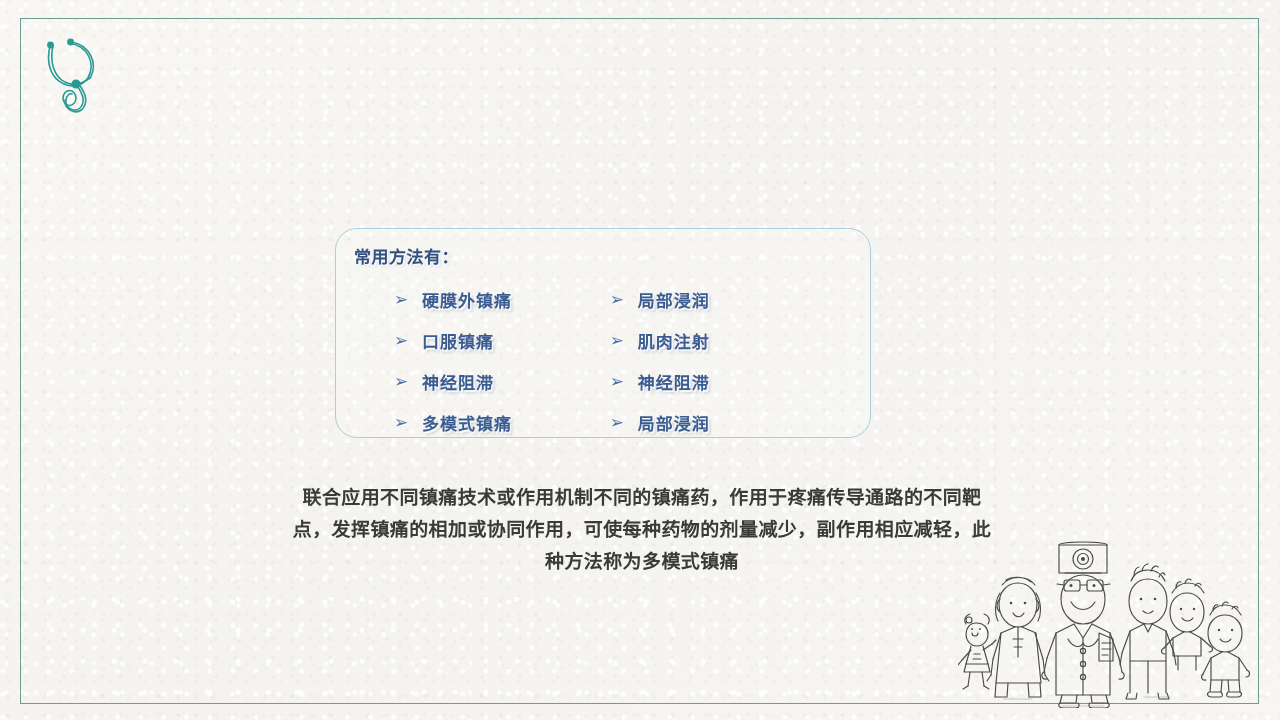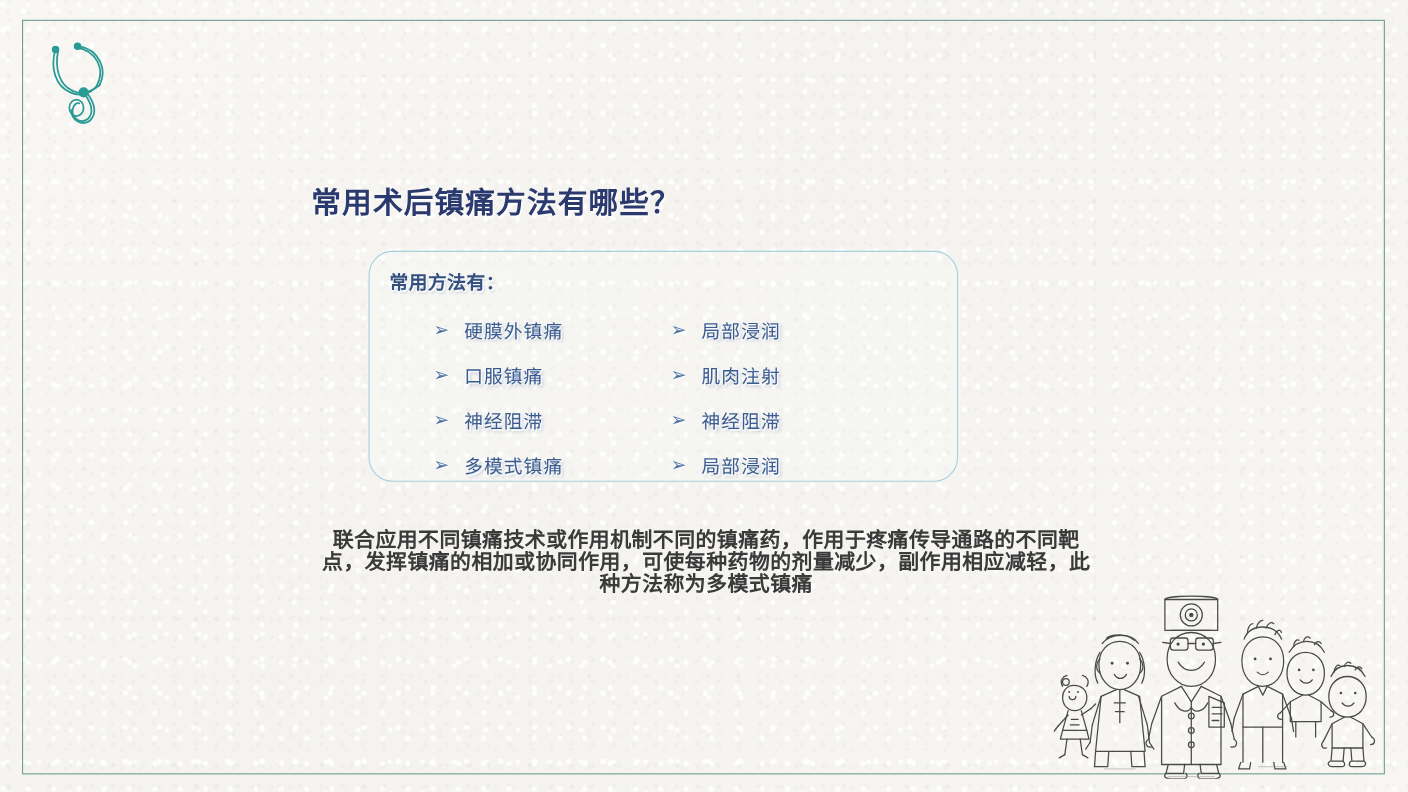--- a/index.html
+++ b/index.html
@@ -112,36 +112,36 @@
   }
   .m-bullet {
     width: 28px;
     font-size: 17px;
     color: #4a6fa5;
     line-height: 1;
     text-shadow: 1px 1px 1px rgba(255,255,255,0.9);
   }
   .m-text {
     font-size: 17px;
-    font-weight: normal;
+    font-weight: bold;
     color: #3b5c91;
     letter-spacing: 1px;
     text-shadow: 1.5px 1.5px 1px rgba(255,255,255,0.9),
                  2.5px 2.5px 2.5px rgba(120,140,170,0.4);
   }
 
   
   .para {
     position: absolute;
     left: 292px;
     top: 482px;
     width: 700px;
     font-size: 19px;
     font-weight: bold;
-    line-height: 20px;
+    line-height: 32px;
     color: #3a3a3a;
     text-align: center;
     letter-spacing: 0.4px;
     font-family: Liberation Serif, serif;
   }
 
   
   .illus {
     position: absolute;
     right: 22px;
@@ -169,21 +169,20 @@
         <path d="M41 53.5 C 47 62, 50 70, 44 76 C 38 81, 29 76, 30 68 C 30.5 63, 34 61, 36 62"></path>
         <path d="M43.5 53 C 50 62, 52.5 70.5, 46 77.5 C 39 83, 28.5 77.5, 29 68"></path>
       </g>
       <circle cx="14.5" cy="13" r="3.4" fill="#2a9a95"></circle>
       <circle cx="34.5" cy="10" r="3.4" fill="#2a9a95"></circle>
       <circle cx="40" cy="52" r="4.6" fill="#2a9a95"></circle>
       <ellipse cx="33.5" cy="66" rx="6.5" ry="7.5" stroke="#2a9a95" stroke-width="1.6" fill="none"></ellipse>
     </svg>
   </div>
 
-  <div class="title">常用术后镇痛方法有哪些？</div>
 
   <div class="methods-box">
     <div class="box-label">常用方法有：</div>
 
     <div class="cols">
 
       <div class="col col-left">
         <div class="m-item">
           <span class="m-bullet">➢</span>
           <span class="m-text">硬膜外镇痛</span>

